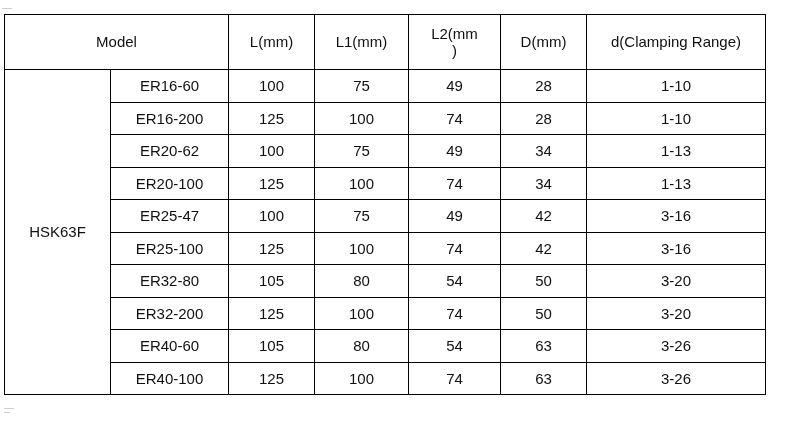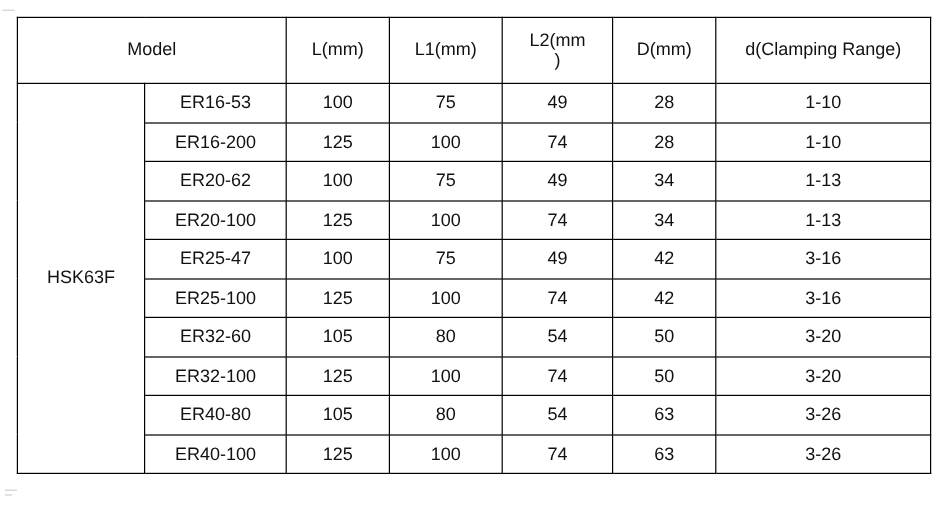--- a/index.html
+++ b/index.html
@@ -15,21 +15,21 @@
     overflow: hidden;
   }
   .page {
     position: relative;
     width: 789px;
     height: 433px;
     background: #ffffff;
   }
   .table-wrap {
     position: absolute;
-    left: 14px;
+    left: 4px;
     top: 14px;
     width: 761px;
   }
   table.spec {
     border-collapse: collapse;
     table-layout: fixed;
     width: 761px;
     background: #ffffff;
   }
   table.spec td {
@@ -100,21 +100,21 @@
           <td class="l2-head">
             <span>L2(mm</span><br>
             <span>)</span>
           </td>
           <td>D(mm)</td>
           <td>d(Clamping Range)</td>
         </tr>
 
         <tr class="body-row">
           <td class="group-cell" rowspan="10">HSK63F</td>
-          <td>ER16-53</td>
+          <td>ER16-60</td>
           <td>100</td>
           <td>75</td>
           <td>49</td>
           <td>28</td>
           <td>1-10</td>
         </tr>
 
         <tr class="body-row">
           <td>ER16-200</td>
           <td>125</td>
@@ -154,39 +154,39 @@
         <tr class="body-row">
           <td>ER25-100</td>
           <td>125</td>
           <td>100</td>
           <td>74</td>
           <td>42</td>
           <td>3-16</td>
         </tr>
 
         <tr class="body-row">
-          <td>ER32-60</td>
+          <td>ER32-80</td>
           <td>105</td>
           <td>80</td>
           <td>54</td>
           <td>50</td>
           <td>3-20</td>
         </tr>
 
         <tr class="body-row">
-          <td>ER32-100</td>
+          <td>ER32-200</td>
           <td>125</td>
           <td>100</td>
           <td>74</td>
           <td>50</td>
           <td>3-20</td>
         </tr>
 
         <tr class="body-row">
-          <td>ER40-80</td>
+          <td>ER40-60</td>
           <td>105</td>
           <td>80</td>
           <td>54</td>
           <td>63</td>
           <td>3-26</td>
         </tr>
 
         <tr class="body-row">
           <td>ER40-100</td>
           <td>125</td>

